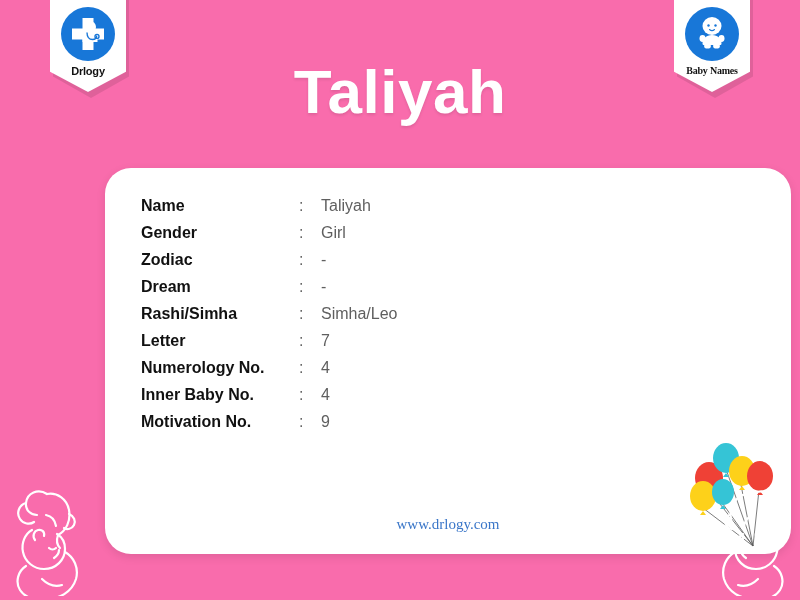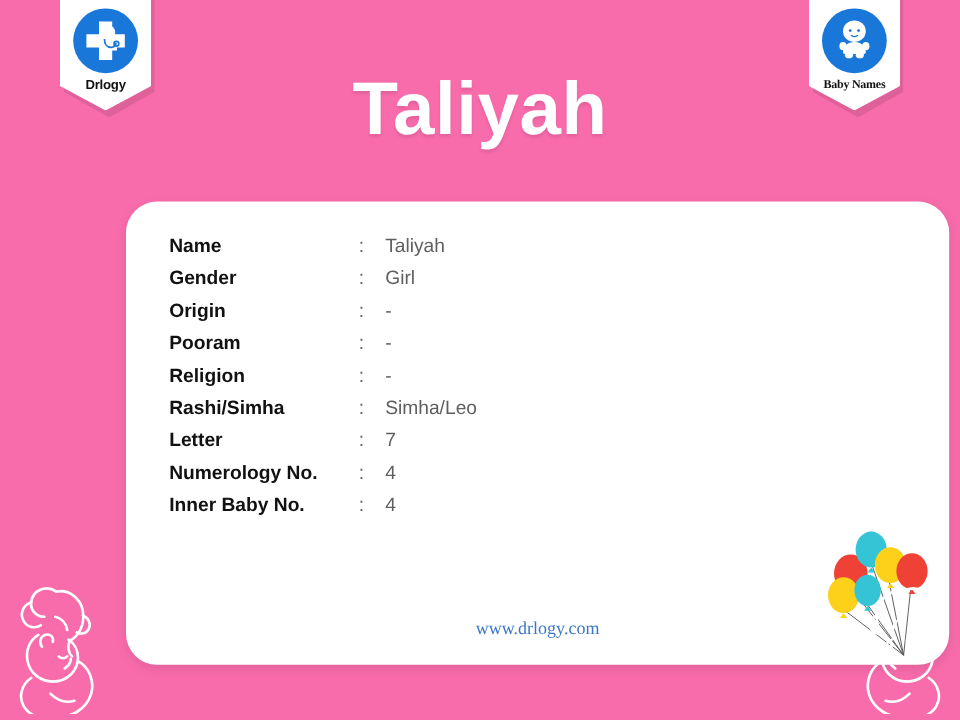--- a/index.html
+++ b/index.html
@@ -187,53 +187,53 @@
         <td class="lbl">Name</td>
         <td class="sep">:</td>
         <td class="val">Taliyah</td>
       </tr>
       <tr>
         <td class="lbl">Gender</td>
         <td class="sep">:</td>
         <td class="val">Girl</td>
       </tr>
       <tr>
-        <td class="lbl">Origin</td>
+        <td class="lbl">Zodiac</td>
         <td class="sep">:</td>
         <td class="val">-</td>
       </tr>
       <tr>
-        <td class="lbl">Pooram</td>
+        <td class="lbl">Dream</td>
         <td class="sep">:</td>
         <td class="val">-</td>
       </tr>
       <tr>
-        <td class="lbl">Religion</td>
-        <td class="sep">:</td>
-        <td class="val">-</td>
-      </tr>
-      <tr>
         <td class="lbl">Rashi/Simha</td>
         <td class="sep">:</td>
         <td class="val">Simha/Leo</td>
       </tr>
       <tr>
         <td class="lbl">Letter</td>
         <td class="sep">:</td>
         <td class="val">7</td>
       </tr>
       <tr>
         <td class="lbl">Numerology No.</td>
         <td class="sep">:</td>
         <td class="val">4</td>
       </tr>
       <tr>
         <td class="lbl">Inner Baby No.</td>
         <td class="sep">:</td>
         <td class="val">4</td>
+      </tr>
+      <tr>
+        <td class="lbl">Motivation No.</td>
+        <td class="sep">:</td>
+        <td class="val">9</td>
       </tr>
     </tbody>
   </table>
 
   <a class="site-link" href="#">www.drlogy.com</a>
 
   <div class="balloons">
     <svg width="110" height="120" viewBox="0 0 110 120" aria-hidden="true">
       <g stroke="#5a5a5a" stroke-width="0.8" fill="none">
         <path d="M30 52 L74 108"></path>

